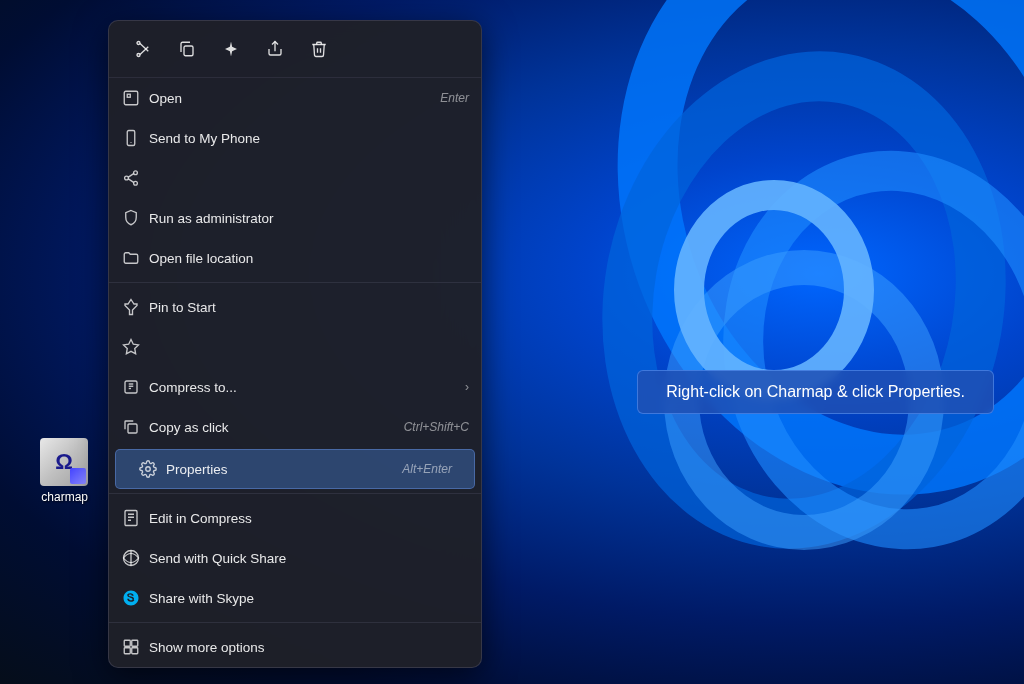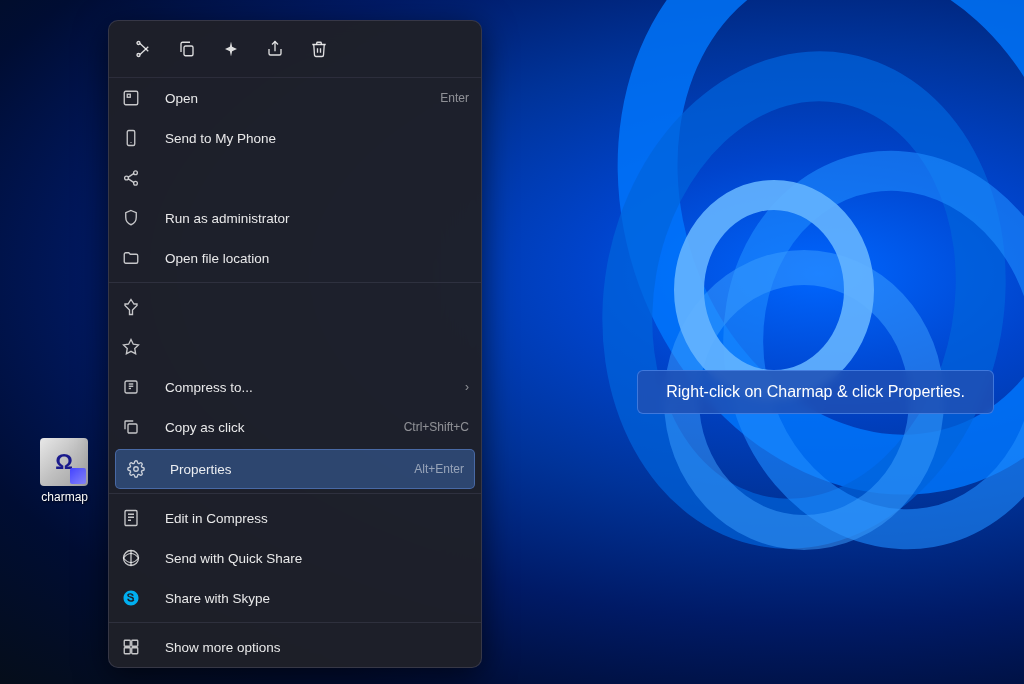--- a/index.html
+++ b/index.html
@@ -189,29 +189,29 @@
     
     .menu-item {
       display: flex;
       align-items: center;
       padding: 0 12px;
       height: 40px;
       cursor: pointer;
       color: rgba(255,255,255,0.9);
       font-size: 13.5px;
       position: relative;
-      gap: 24px;
+      gap: 8px;
     }
 
     .menu-item.highlighted {
       background: rgba(50, 80, 130, 0.8);
       border: 1px solid rgba(100, 140, 220, 0.5);
       border-radius: 5px;
       margin: 2px 6px;
-      padding: 0 10px;
+      padding: 0 22px;
       justify-content: space-between;
     }
 
     .menu-item .item-icon {
       width: 20px;
       height: 20px;
       display: flex;
       align-items: center;
       justify-content: center;
       font-size: 16px;
@@ -219,20 +219,21 @@
       color: rgba(255,255,255,0.75);
     }
 
     .menu-item .item-label {
       flex: 1;
     }
 
     .menu-item .item-shortcut {
       color: rgba(255,255,255,0.5);
       font-size: 12px;
+      font-style: italic;
     }
 
     .menu-item .item-arrow {
       color: rgba(255,255,255,0.5);
       font-size: 12px;
     }
 
     .menu-separator {
       height: 1px;
       background: rgba(80, 80, 100, 0.35);
@@ -363,20 +364,21 @@
   </div>
 
   <div class="menu-separator"></div>
 
   <div class="menu-item">
     <span class="item-icon">
       <svg class="svg-icon" viewBox="0 0 24 24" fill="none" stroke="currentColor" stroke-width="1.8">
         <path d="M12 2 L16 8 L20 8 L20 10 L14 16 L14 22 L10 22 L10 16 L4 10 L4 8 L8 8 Z"></path>
       </svg>
     </span>
+    <span class="item-label">Pin to Start</span>
   </div>
 
   <div class="menu-item">
     <span class="item-icon">
       <svg class="svg-icon" viewBox="0 0 24 24" fill="none" stroke="currentColor" stroke-width="1.8">
         <polygon points="12 2 15.09 8.26 22 9.27 17 14.14 18.18 21.02 12 17.77 5.82 21.02 7 14.14 2 9.27 8.91 8.26 12 2"></polygon>
       </svg>
     </span>
   </div>
 

